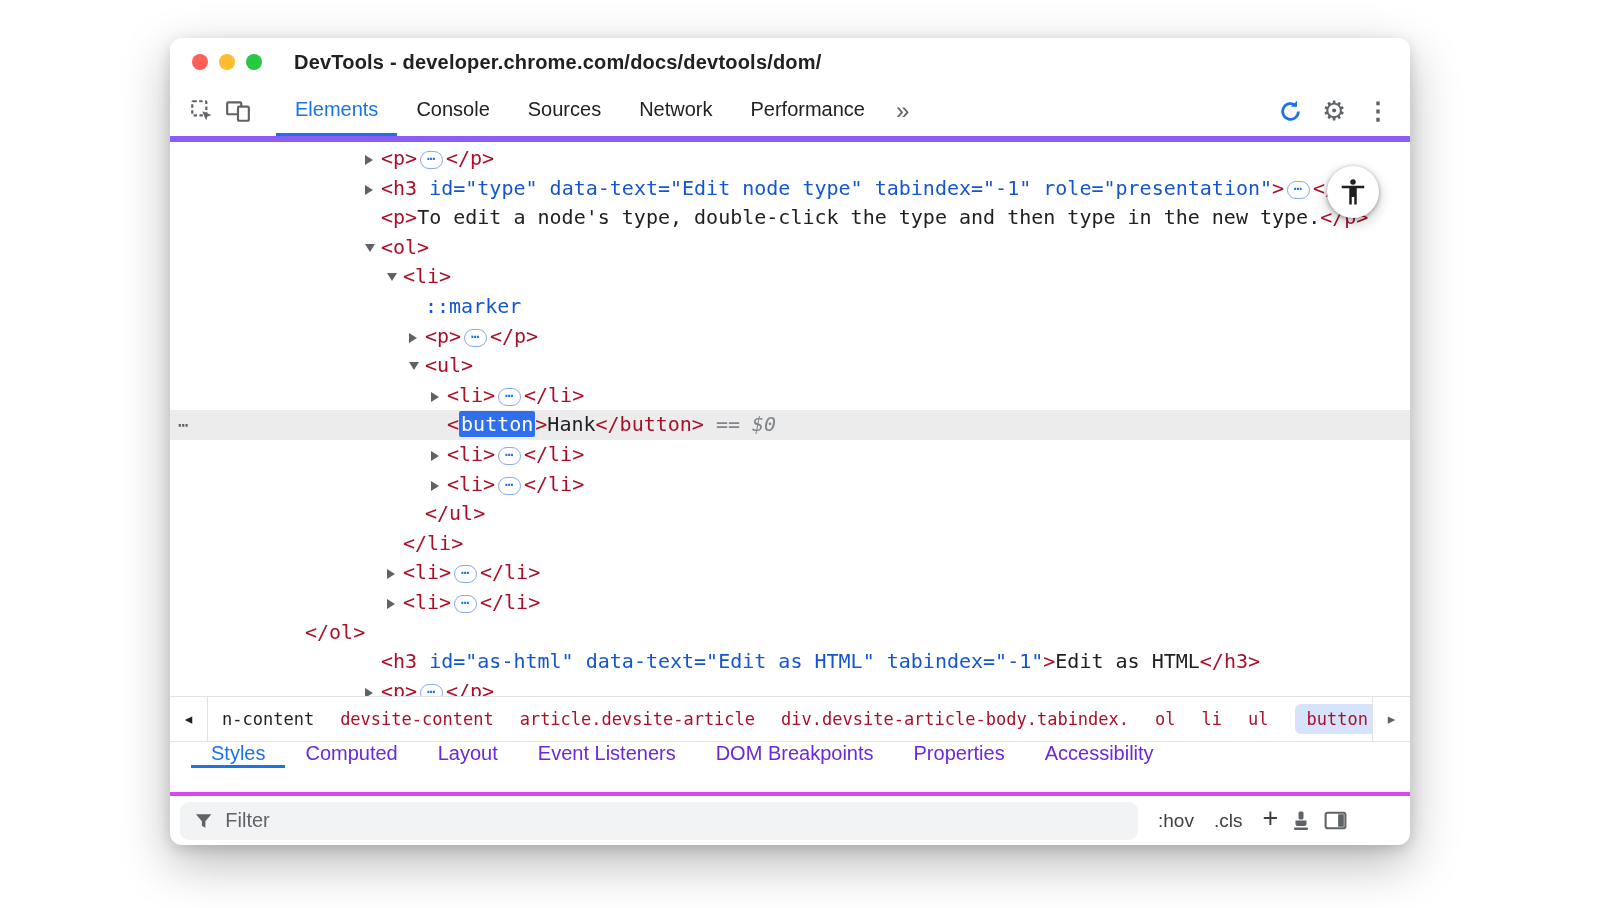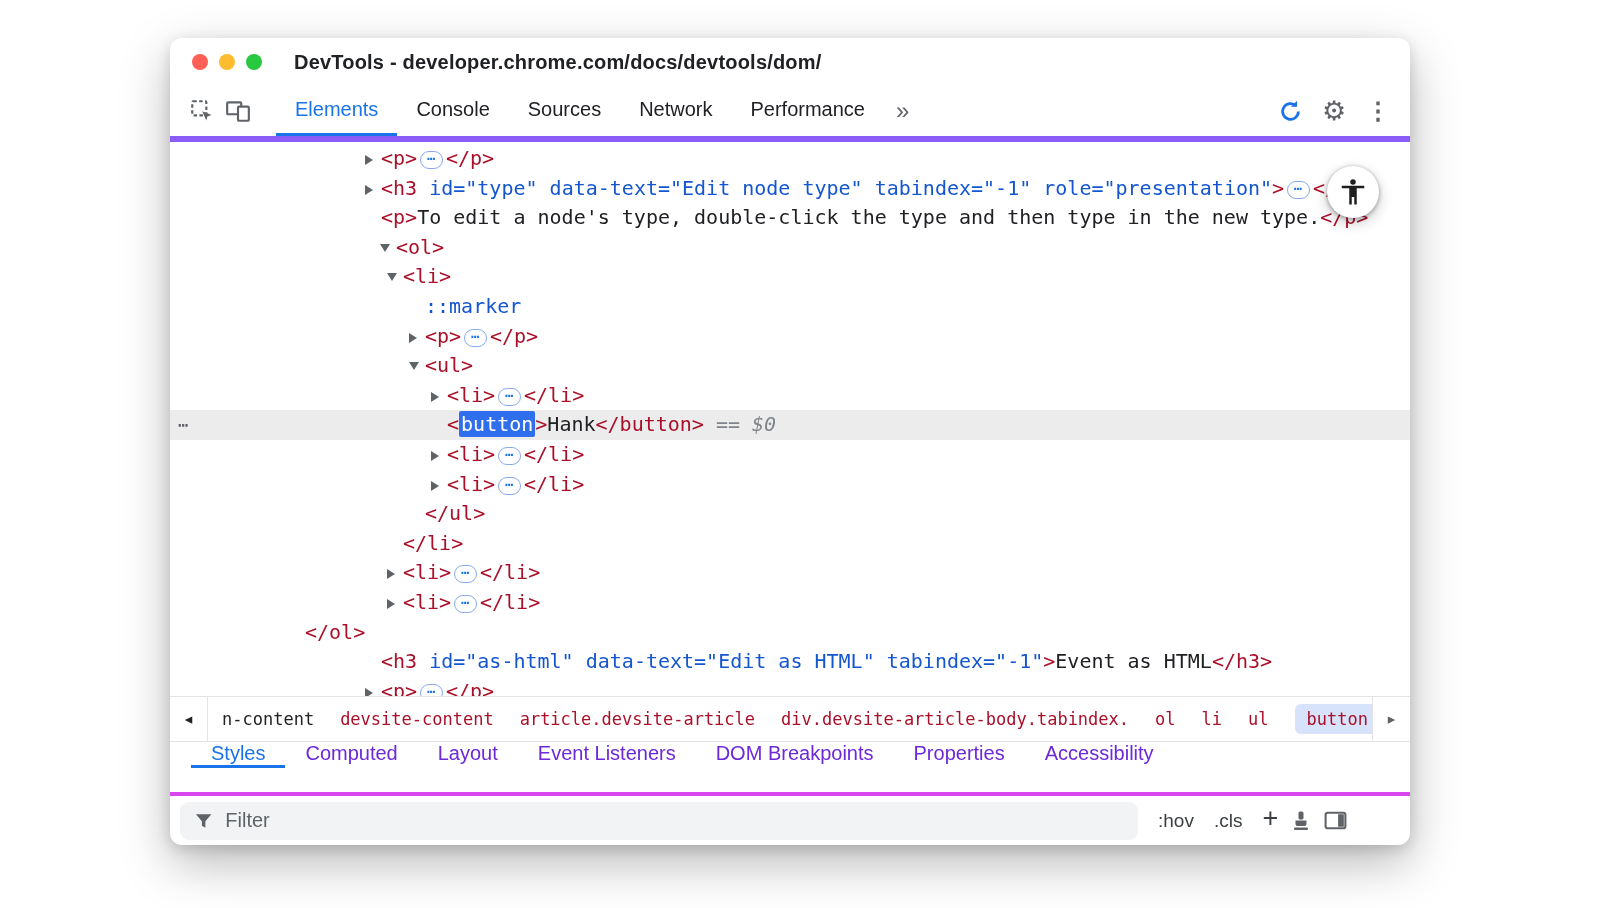--- a/index.html
+++ b/index.html
@@ -126,35 +126,35 @@
         <button class="icon-btn gear">⚙</button>
         <button class="icon-btn kebab">⋮</button>
       </div>
     </div>
 
     <div class="dom-tree">
       <div id="dom-lines">
           <div class="dom-line" style="padding-left: 195px;"><span class="arrow collapsed"></span><span class="seg-tag">&lt;p&gt;</span><span class="pill">⋯</span><span class="seg-tag">&lt;/p&gt;</span></div>
           <div class="dom-line" style="padding-left: 195px;"><span class="arrow collapsed"></span><span class="seg-tag">&lt;h3</span><span class="seg-attr"> id="type"</span><span class="seg-attr"> data-text="Edit node type"</span><span class="seg-attr"> tabindex="-1"</span><span class="seg-attr"> role="presentation"</span><span class="seg-tag">&gt;</span><span class="pill">⋯</span><span class="seg-tag">&lt;/h3&gt;</span></div>
           <div class="dom-line" style="padding-left: 195px;"><span class="arrow none"></span><span class="seg-tag">&lt;p&gt;</span><span class="seg-text">To edit a node's type, double-click the type and then type in the new type.</span><span class="seg-tag">&lt;/p&gt;</span></div>
-          <div class="dom-line" style="padding-left: 195px; margin-left: 15px;"><span class="arrow expanded"></span><span class="seg-tag">&lt;ol&gt;</span></div>
+          <div class="dom-line" style="padding-left: 195px;"><span class="arrow expanded"></span><span class="seg-tag">&lt;ol&gt;</span></div>
           <div class="dom-line" style="padding-left: 217px;"><span class="arrow expanded"></span><span class="seg-tag">&lt;li&gt;</span></div>
           <div class="dom-line" style="padding-left: 239px;"><span class="arrow none"></span><span class="seg-pseudo">::marker</span></div>
           <div class="dom-line" style="padding-left: 239px;"><span class="arrow collapsed"></span><span class="seg-tag">&lt;p&gt;</span><span class="pill">⋯</span><span class="seg-tag">&lt;/p&gt;</span></div>
           <div class="dom-line" style="padding-left: 239px;"><span class="arrow expanded"></span><span class="seg-tag">&lt;ul&gt;</span></div>
           <div class="dom-line" style="padding-left: 261px;"><span class="arrow collapsed"></span><span class="seg-tag">&lt;li&gt;</span><span class="pill">⋯</span><span class="seg-tag">&lt;/li&gt;</span></div>
           <div class="dom-line selected" style="padding-left: 261px;"><span class="gutter">⋯</span><span class="arrow none"></span><span class="seg-tag">&lt;</span><span class="seg-tag-selected">button</span><span class="seg-tag">&gt;</span><span class="seg-text">Hank</span><span class="seg-tag">&lt;/button&gt;</span><span class="seg-muted"> == </span><span class="seg-dollar">$0</span></div>
           <div class="dom-line" style="padding-left: 261px;"><span class="arrow collapsed"></span><span class="seg-tag">&lt;li&gt;</span><span class="pill">⋯</span><span class="seg-tag">&lt;/li&gt;</span></div>
           <div class="dom-line" style="padding-left: 261px;"><span class="arrow collapsed"></span><span class="seg-tag">&lt;li&gt;</span><span class="pill">⋯</span><span class="seg-tag">&lt;/li&gt;</span></div>
           <div class="dom-line" style="padding-left: 239px;"><span class="arrow none"></span><span class="seg-tag">&lt;/ul&gt;</span></div>
           <div class="dom-line" style="padding-left: 217px;"><span class="arrow none"></span><span class="seg-tag">&lt;/li&gt;</span></div>
           <div class="dom-line" style="padding-left: 217px;"><span class="arrow collapsed"></span><span class="seg-tag">&lt;li&gt;</span><span class="pill">⋯</span><span class="seg-tag">&lt;/li&gt;</span></div>
           <div class="dom-line" style="padding-left: 217px;"><span class="arrow collapsed"></span><span class="seg-tag">&lt;li&gt;</span><span class="pill">⋯</span><span class="seg-tag">&lt;/li&gt;</span></div>
           <div class="dom-line" style="padding-left: 119px;"><span class="arrow none"></span><span class="seg-tag">&lt;/ol&gt;</span></div>
-          <div class="dom-line" style="padding-left: 195px;"><span class="arrow none"></span><span class="seg-tag">&lt;h3</span><span class="seg-attr"> id="as-html"</span><span class="seg-attr"> data-text="Edit as HTML"</span><span class="seg-attr"> tabindex="-1"</span><span class="seg-tag">&gt;</span><span class="seg-text">Event as HTML</span><span class="seg-tag">&lt;/h3&gt;</span></div>
+          <div class="dom-line" style="padding-left: 195px;"><span class="arrow none"></span><span class="seg-tag">&lt;h3</span><span class="seg-attr"> id="as-html"</span><span class="seg-attr"> data-text="Edit as HTML"</span><span class="seg-attr"> tabindex="-1"</span><span class="seg-tag">&gt;</span><span class="seg-text">Edit as HTML</span><span class="seg-tag">&lt;/h3&gt;</span></div>
           <div class="dom-line" style="padding-left: 195px;"><span class="arrow collapsed"></span><span class="seg-tag">&lt;p&gt;</span><span class="pill">⋯</span><span class="seg-tag">&lt;/p&gt;</span></div>
         </div>
       <button class="a11y-float">
         <svg width="30" height="30" viewBox="0 0 24 24">
           <circle cx="12" cy="4" r="2.2" fill="#1f1f1f"></circle>
           <path d="M21 9h-6v13h-2v-6h-2v6H9V9H3V7h18v2z" fill="#1f1f1f"></path>
         </svg>
       </button>
     </div>
 

